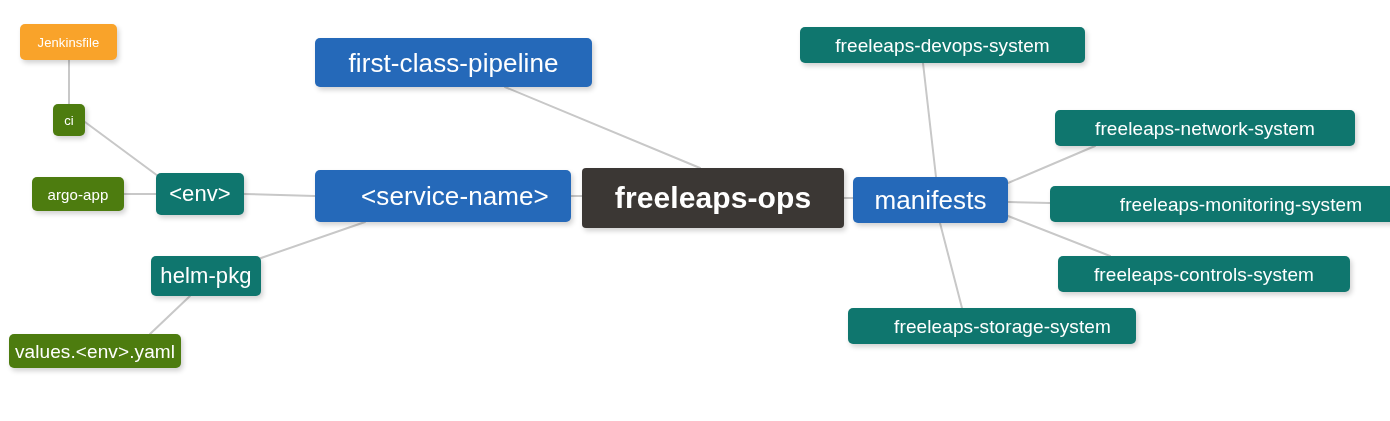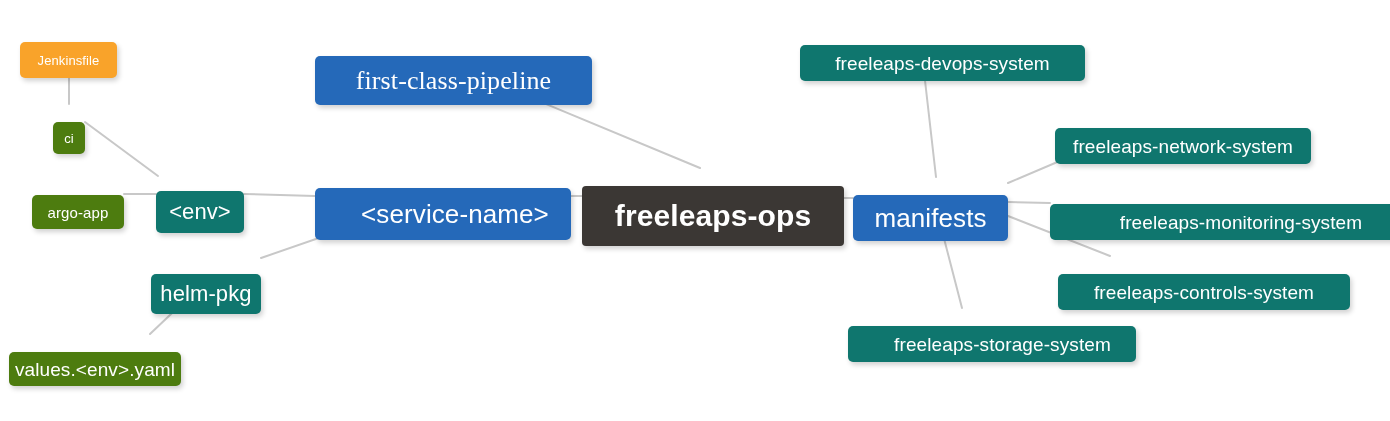--- a/index.html
+++ b/index.html
@@ -33,21 +33,20 @@
     display: flex;
     align-items: center;
     justify-content: center;
     color: #ffffff;
     border-radius: 5px;
     white-space: nowrap;
     line-height: 1;
     box-shadow: 2px 3px 5px rgba(0,0,0,0.18);
     padding: 0 12px;
     letter-spacing: 0.1px;
-    margin-top: 18px;
   }
   .mm-node.root {
     background: #3b3734;
     font-size: 30px;
     border-radius: 4px;
     font-weight: bold;
   }
   .mm-node.blue   { background: #2569b9; }
   .mm-node.green  { background: #0f766e; }
   .mm-node.red    { background: #4d7c0f; }
@@ -92,36 +91,36 @@
       </div>
       <div class="mm-node green sz-md" style="left: 156px; top: 173px; width: 88px; height: 42px;">
         <span>&lt;env&gt;</span>
       </div>
       <div class="mm-node green sz-md" style="left: 151px; top: 256px; width: 110px; height: 40px;">
         <span>helm-pkg</span>
       </div>
       <div class="mm-node red sz-sm" style="left: 9px; top: 334px; width: 172px; height: 34px; text-align: center;">
         <span>values.&lt;env&gt;.yaml</span>
       </div>
-      <div class="mm-node blue sz-lg" style="left: 315px; top: 38px; width: 277px; height: 49px; font-family: Liberation Serif, serif;">
+      <div class="mm-node blue sz-lg" style="left: 315px; top: 38px; width: 277px; height: 49px;">
         <span>first-class-pipeline</span>
       </div>
       <div class="mm-node blue sz-lg" style="left: 315px; top: 170px; width: 256px; height: 52px; padding-left: 36px;">
         <span>&lt;service-name&gt;</span>
       </div>
       <div class="mm-node root sz-xl" style="left: 582px; top: 168px; width: 262px; height: 60px;">
         <span>freeleaps-ops</span>
       </div>
       <div class="mm-node blue sz-lg" style="left: 853px; top: 177px; width: 155px; height: 46px;">
         <span>manifests</span>
       </div>
       <div class="mm-node green sz-sm" style="left: 800px; top: 27px; width: 285px; height: 36px;">
         <span>freeleaps-devops-system</span>
       </div>
-      <div class="mm-node green sz-sm" style="left: 1055px; top: 110px; width: 256px; height: 36px; text-align: center;">
+      <div class="mm-node green sz-sm" style="left: 1055px; top: 110px; width: 300px; height: 36px; text-align: center;">
         <span>freeleaps-network-system</span>
       </div>
       <div class="mm-node green sz-sm" style="left: 1050px; top: 186px; width: 382px; height: 36px;">
         <span>freeleaps-monitoring-system</span>
       </div>
       <div class="mm-node green sz-sm" style="left: 1058px; top: 256px; width: 292px; height: 36px;">
         <span>freeleaps-controls-system</span>
       </div>
       <div class="mm-node green sz-sm" style="left: 848px; top: 308px; width: 288px; height: 36px; padding-left: 33px;">
         <span>freeleaps-storage-system</span>

